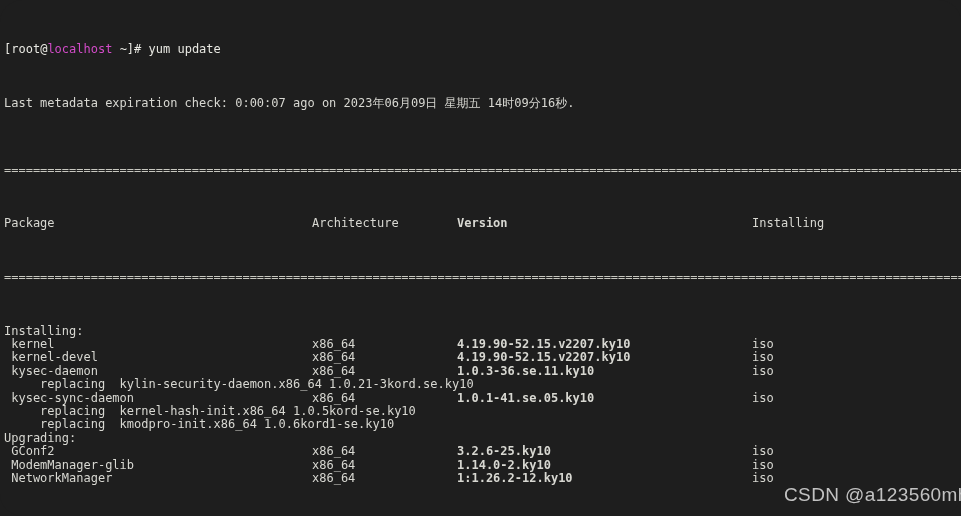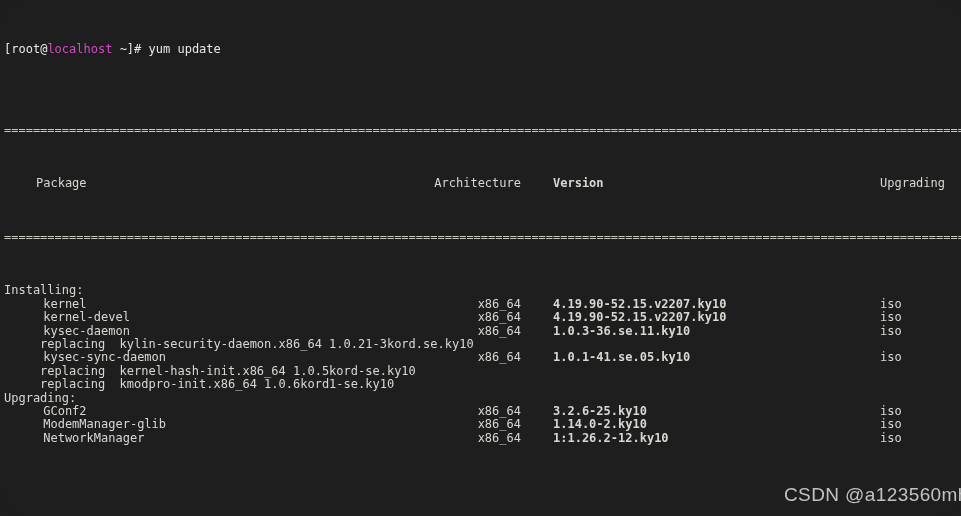--- a/index.html
+++ b/index.html
@@ -42,24 +42,23 @@
   }
   .host { color: #d24bc8; }
   .brkt { color: #e8e8e2; }
   .cmd { color: #e8e8e2; }
   .plain { color: #d8d8d2; }
   .row { display: block; height: 13.4px; }
   .cell {
     display: inline-block;
     white-space: pre;
     vertical-align: top;
-    margin-left: 32px;
   }
   .c-pkg   { width: 308px; }
-  .c-arch  { width: 145px; text-align: right; }
+  .c-arch  { width: 145px; }
   .c-ver   { width: 295px; font-weight: bold; }
   .c-repo  { width: 193px; }
   .c-size  { width: 68px; text-align: right; }
   .hdr .c-size { text-align: right; }
   .watermark {
     position: absolute;
     left: 784px;
     top: 488px;
     font-family: "Liberation Sans", "DejaVu Sans", sans-serif;
     font-size: 19px;
@@ -70,24 +69,25 @@
     pointer-events: none;
   }
 </style>
 </head>
 <body>
 
 <div id="terminal">
 
   <div class="line"><span class="brkt">[</span><span class="brkt">root</span><span class="brkt">@</span><span class="host">localhost</span><span class="brkt"> ~</span><span class="brkt">]# </span><span class="cmd">yum update</span></div>
 
+  <div class="line plain">Last metadata expiration check: 0:00:07 ago on 2023年06月09日 星期五 14时09分16秒.</div>
 
 
   <div class="line sep">================================================================================================================================================================</div>
 
-  <div class="line row hdr"><span class="cell c-pkg">Package</span><span class="cell c-arch">Architecture</span><span class="cell c-ver">Version</span><span class="cell c-repo">Upgrading</span><span class="cell c-size">Size</span></div>
+  <div class="line row hdr"><span class="cell c-pkg">Package</span><span class="cell c-arch">Architecture</span><span class="cell c-ver">Version</span><span class="cell c-repo">Installing</span><span class="cell c-size">Size</span></div>
 
   <div class="line sep">================================================================================================================================================================</div>
 
   <div id="sections"><div class="line plain">Installing:</div><div class="line row"><span class="cell c-pkg"> kernel</span><span class="cell c-arch">x86_64</span><span class="cell c-ver">4.19.90-52.15.v2207.ky10</span><span class="cell c-repo">iso</span><span class="cell c-size">752 k</span></div><div class="line row"><span class="cell c-pkg"> kernel-devel</span><span class="cell c-arch">x86_64</span><span class="cell c-ver">4.19.90-52.15.v2207.ky10</span><span class="cell c-repo">iso</span><span class="cell c-size">13 M</span></div><div class="line row"><span class="cell c-pkg"> kysec-daemon</span><span class="cell c-arch">x86_64</span><span class="cell c-ver">1.0.3-36.se.11.ky10</span><span class="cell c-repo">iso</span><span class="cell c-size">178 k</span></div><div class="line plain">     replacing  kylin-security-daemon.x86_64 1.0.21-3kord.se.ky10</div><div class="line row"><span class="cell c-pkg"> kysec-sync-daemon</span><span class="cell c-arch">x86_64</span><span class="cell c-ver">1.0.1-41.se.05.ky10</span><span class="cell c-repo">iso</span><span class="cell c-size">39 k</span></div><div class="line plain">     replacing  kernel-hash-init.x86_64 1.0.5kord-se.ky10</div><div class="line plain">     replacing  kmodpro-init.x86_64 1.0.6kord1-se.ky10</div><div class="line plain">Upgrading:</div><div class="line row"><span class="cell c-pkg"> GConf2</span><span class="cell c-arch">x86_64</span><span class="cell c-ver">3.2.6-25.ky10</span><span class="cell c-repo">iso</span><span class="cell c-size">991 k</span></div><div class="line row"><span class="cell c-pkg"> ModemManager-glib</span><span class="cell c-arch">x86_64</span><span class="cell c-ver">1.14.0-2.ky10</span><span class="cell c-repo">iso</span><span class="cell c-size">240 k</span></div><div class="line row"><span class="cell c-pkg"> NetworkManager</span><span class="cell c-arch">x86_64</span><span class="cell c-ver">1:1.26.2-12.ky10</span><span class="cell c-repo">iso</span><span class="cell c-size">2.1 M</span></div></div>
 
   <div class="watermark">CSDN @a123560mh</div>
 </div>
 
 </body></html>

